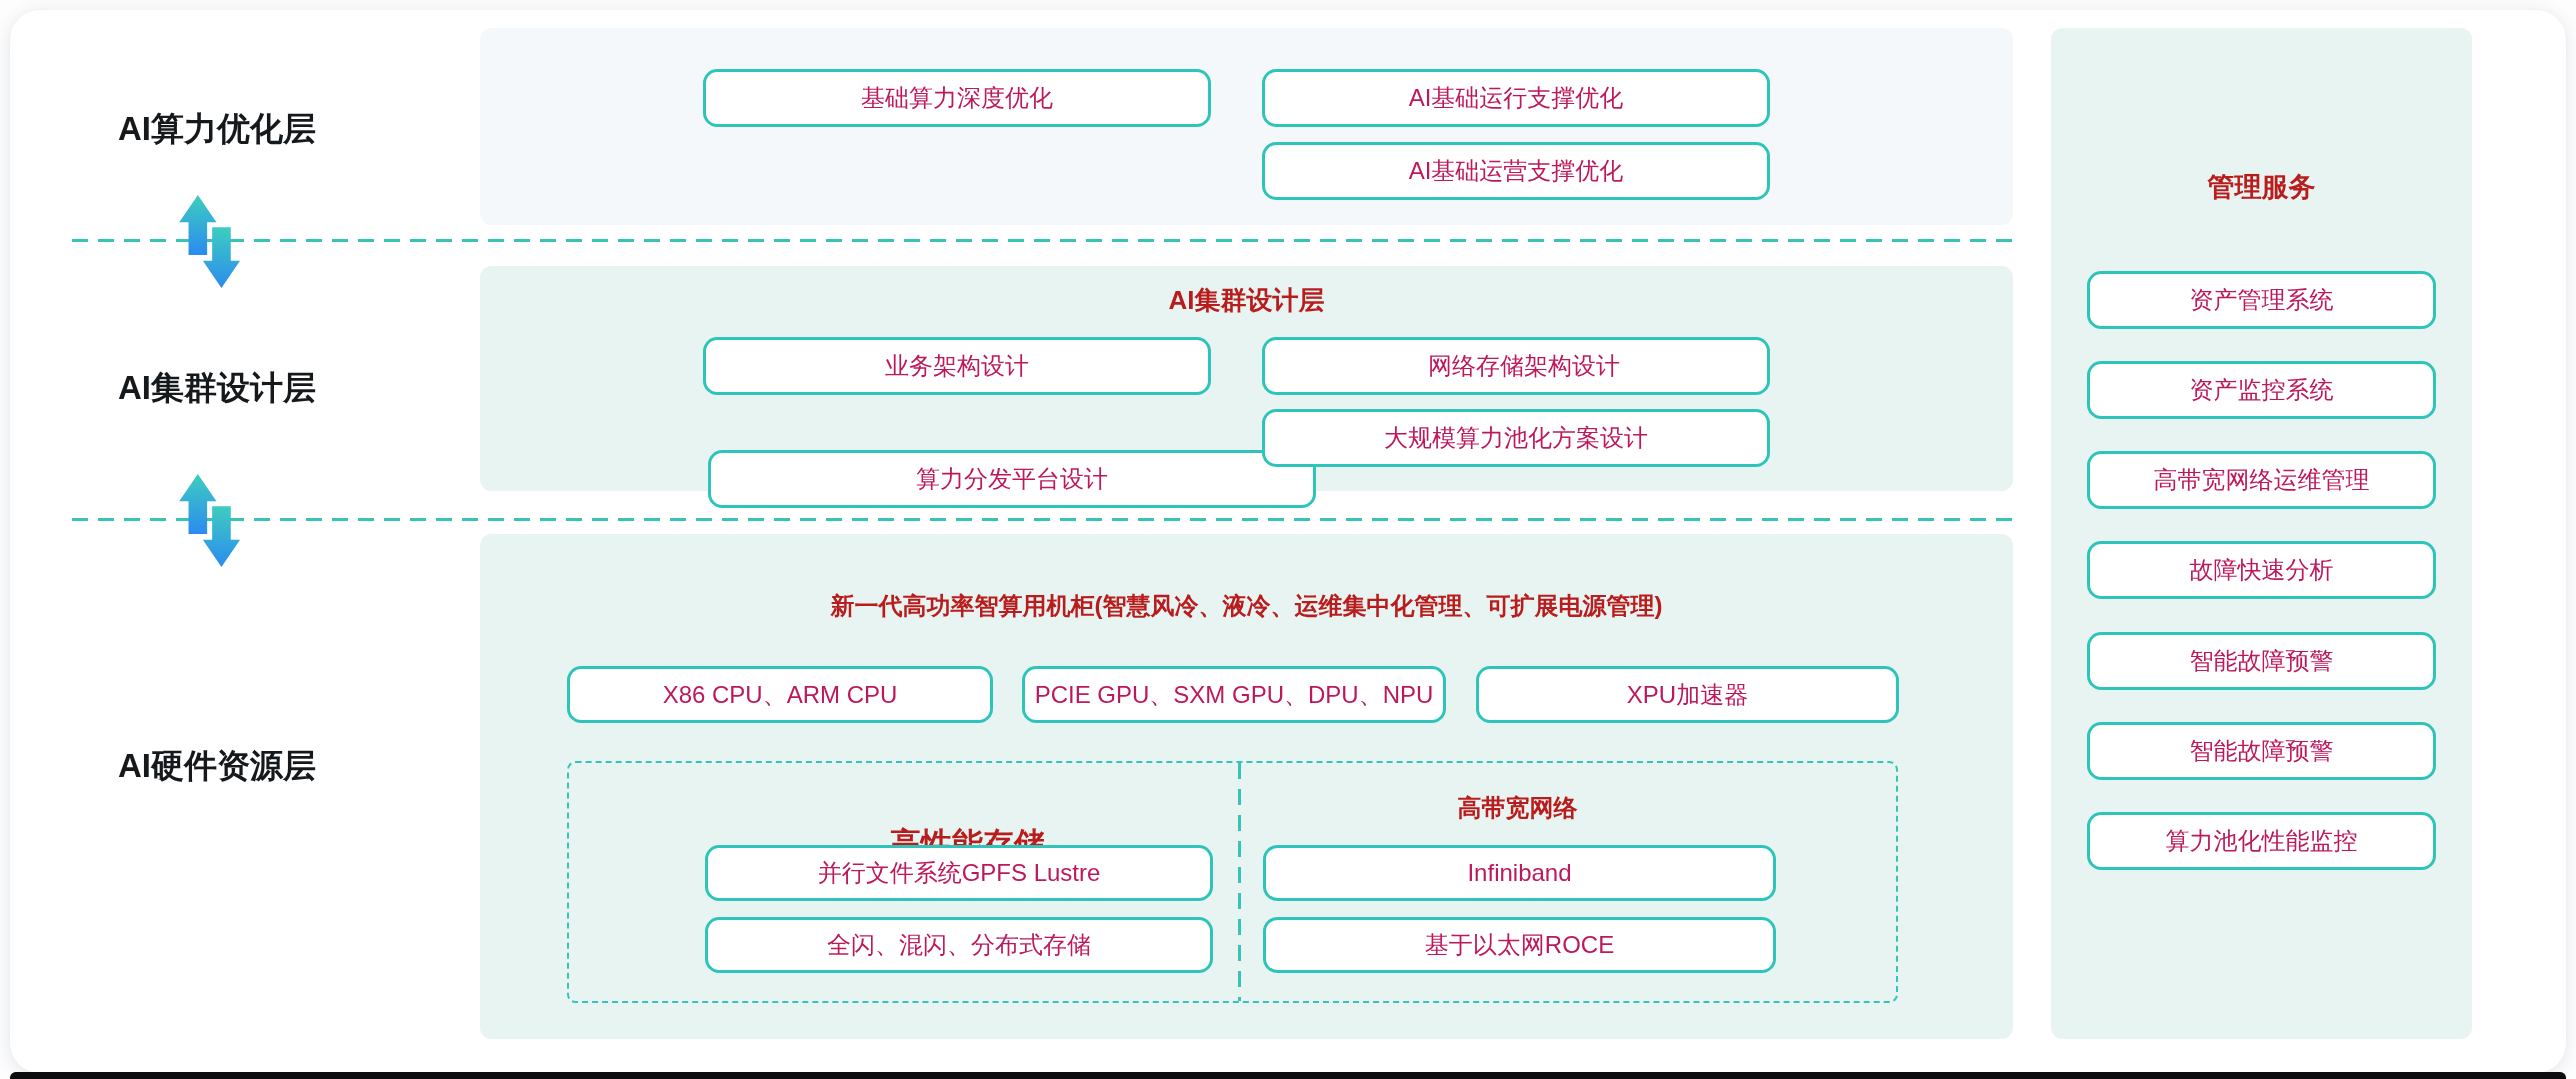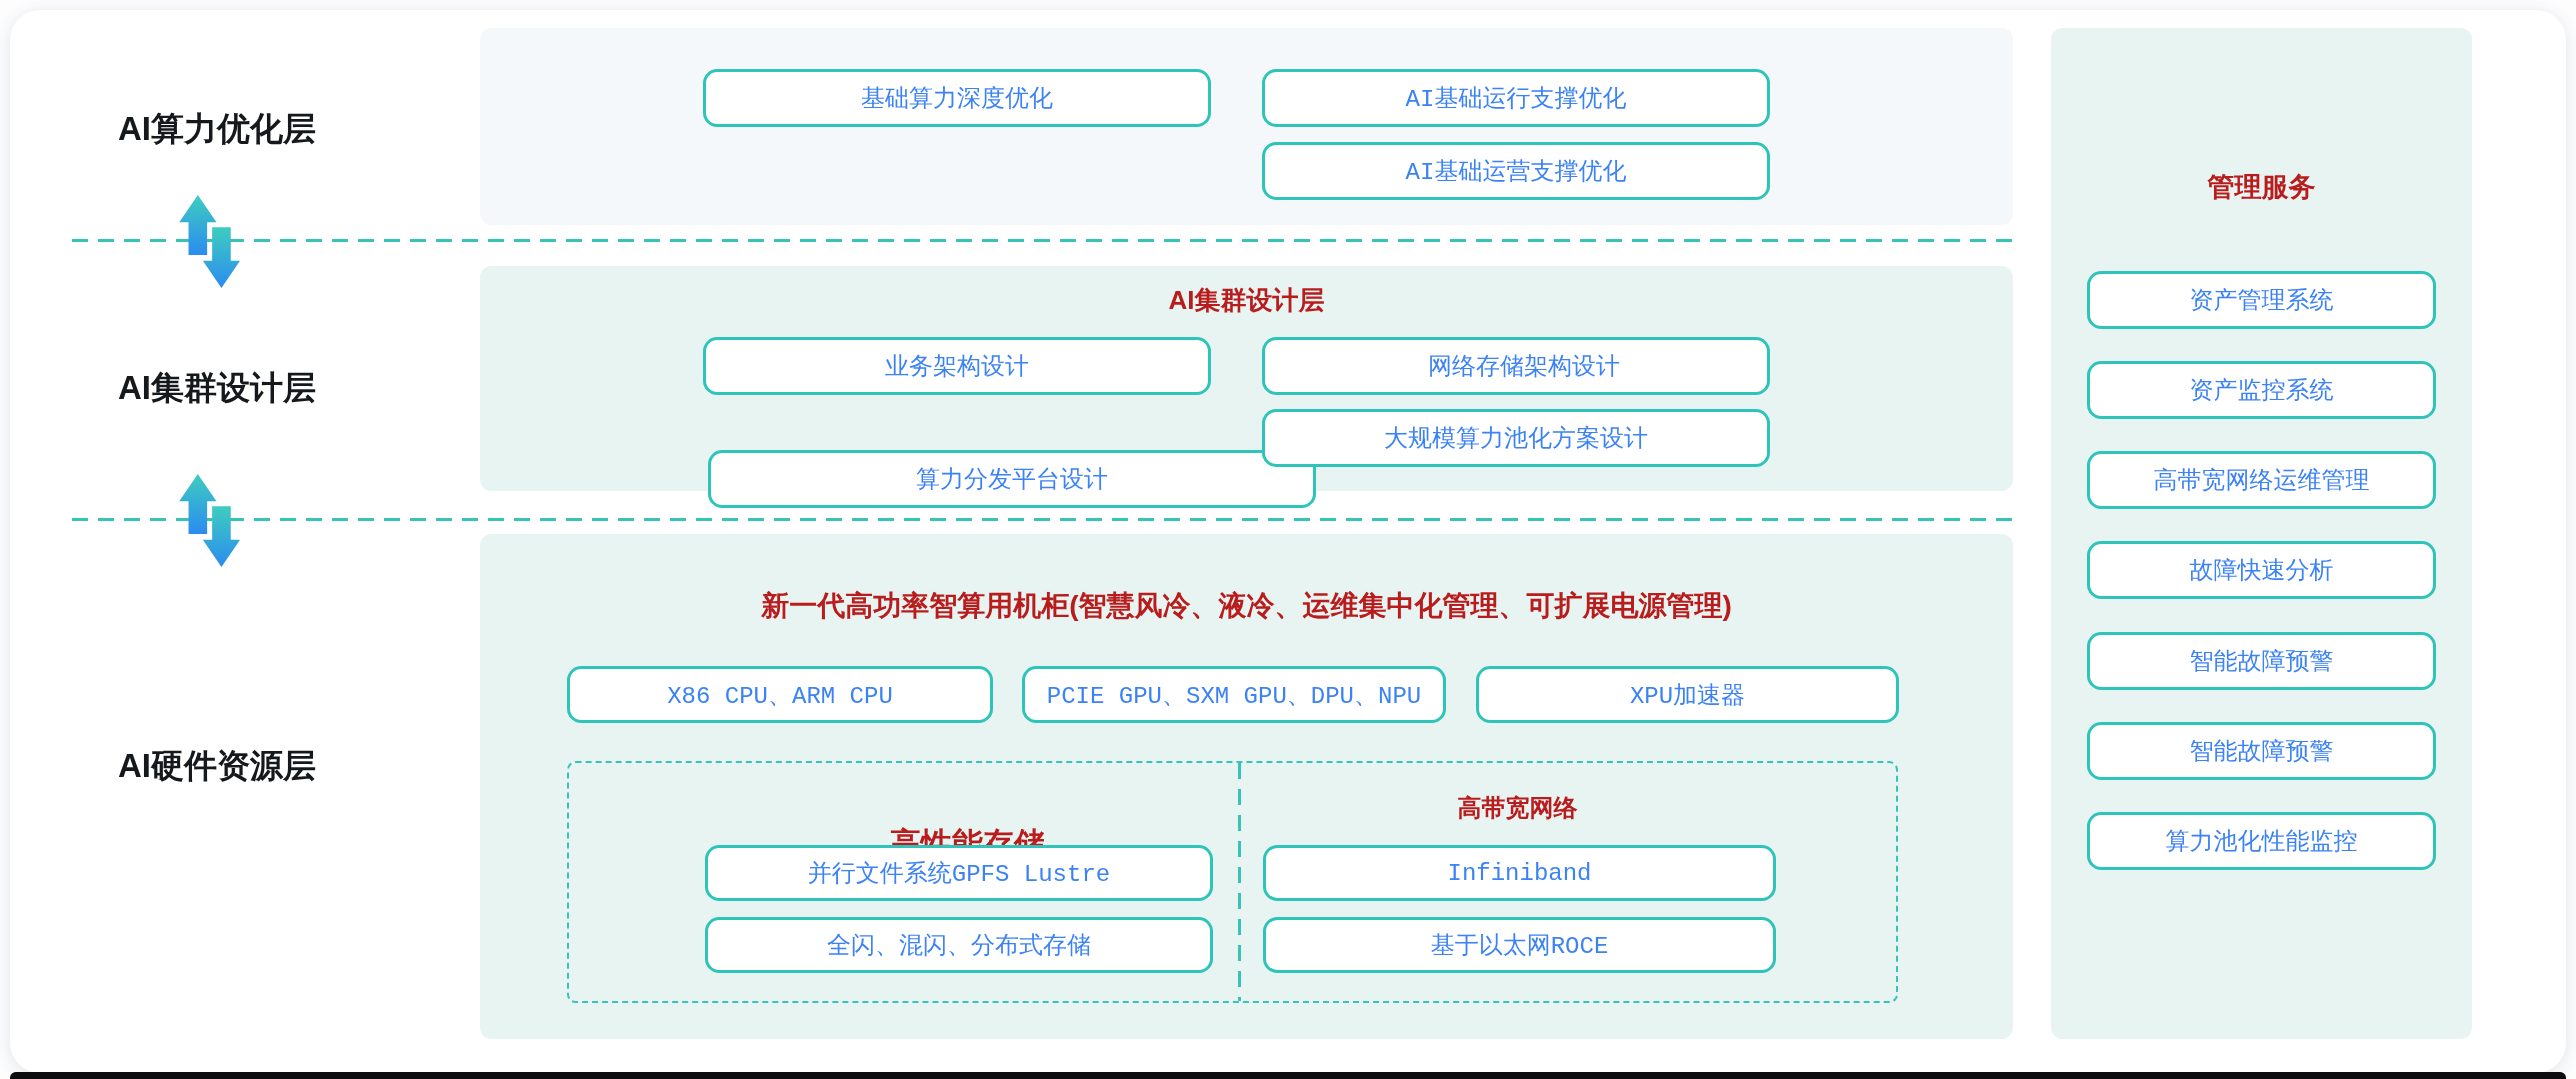--- a/index.html
+++ b/index.html
@@ -27,23 +27,22 @@
     height:2.9px;left:62px;width:1942px;
     background:repeating-linear-gradient(90deg,#38c3b9 0 15.7px,transparent 15.7px 26px);
   }
   .arrows{left:169px;width:62px;height:93px;}
   .section{border-radius:11.4px;}
   .bg-first{background:#f4f8fa;}
   .bg-teal{background:#e8f4f2;}
   .dbox{
     background:#ffffff;border:3.6px solid #2ec4b9;border-radius:14.3px;
     display:flex;align-items:center;justify-content:center;
-    font-size:24px;color:#3b82f6;white-space:nowrap;
+    font-size:24px;color:#be185d;white-space:nowrap;
     box-sizing:border-box;
-    font-family:Liberation Mono, monospace;
   }
   .teal-title{
     color:#b91c1c;font-weight:700;text-align:center;white-space:nowrap;
   }
   .dashed-wrap{
     border:2.9px dashed #38c3b9;border-radius:8.6px;box-sizing:border-box;
   }
   .dash-v{
     width:2.9px;top:0;bottom:0;
     background:repeating-linear-gradient(180deg,#38c3b9 0 15.7px,transparent 15.7px 26px);
@@ -94,21 +93,21 @@
 
   <div class="abs section bg-teal" style="left:470px;top:256px;width:1533px;height:225px;">
     <div class="abs teal-title" style="left:0;width:1533px;top:18.6px;height:31px;line-height:31px;font-size:26px;">AI集群设计层</div>
     <div class="abs dbox" style="left:223px;top:71px;width:508px;height:58px;">业务架构设计</div>
     <div class="abs dbox" style="left:782px;top:71px;width:508px;height:58px;padding-left:16px;">网络存储架构设计</div>
     <div class="abs dbox" style="left:228px;top:143px;width:608px;height:58px;margin-top:41px;">算力分发平台设计</div>
     <div class="abs dbox" style="left:782px;top:143px;width:508px;height:58px;">大规模算力池化方案设计</div>
   </div>
 
   <div class="abs section bg-teal" style="left:470px;top:524px;width:1533px;height:505px;">
-    <div class="abs teal-title" style="left:0;width:1533px;top:56px;height:31px;line-height:31px;font-size:28px;">新一代高功率智算用机柜(智慧风冷、液冷、运维集中化管理、可扩展电源管理)</div>
+    <div class="abs teal-title" style="left:0;width:1533px;top:56px;height:31px;line-height:31px;font-size:24px;">新一代高功率智算用机柜(智慧风冷、液冷、运维集中化管理、可扩展电源管理)</div>
 
     <div class="abs dbox" style="left:87px;top:132px;width:426px;height:57px;">X86 CPU、ARM CPU</div>
     <div class="abs dbox" style="left:542px;top:132px;width:424px;height:57px;">PCIE GPU、SXM GPU、DPU、NPU</div>
     <div class="abs dbox" style="left:996px;top:132px;width:423px;height:57px;">XPU加速器</div>
 
     <div class="abs dashed-wrap" style="left:87px;top:227px;width:1331px;height:242px;">
       <div class="abs dash-v" style="left:669px;"></div>
 
       <div class="abs teal-title" style="left:148px;width:501px;top:29px;height:31px;line-height:31px;font-size:31px;margin-top:36px;">高性能存储</div>
       <div class="abs dbox" style="left:136px;top:82px;width:508px;height:56px;">并行文件系统GPFS Lustre</div>

